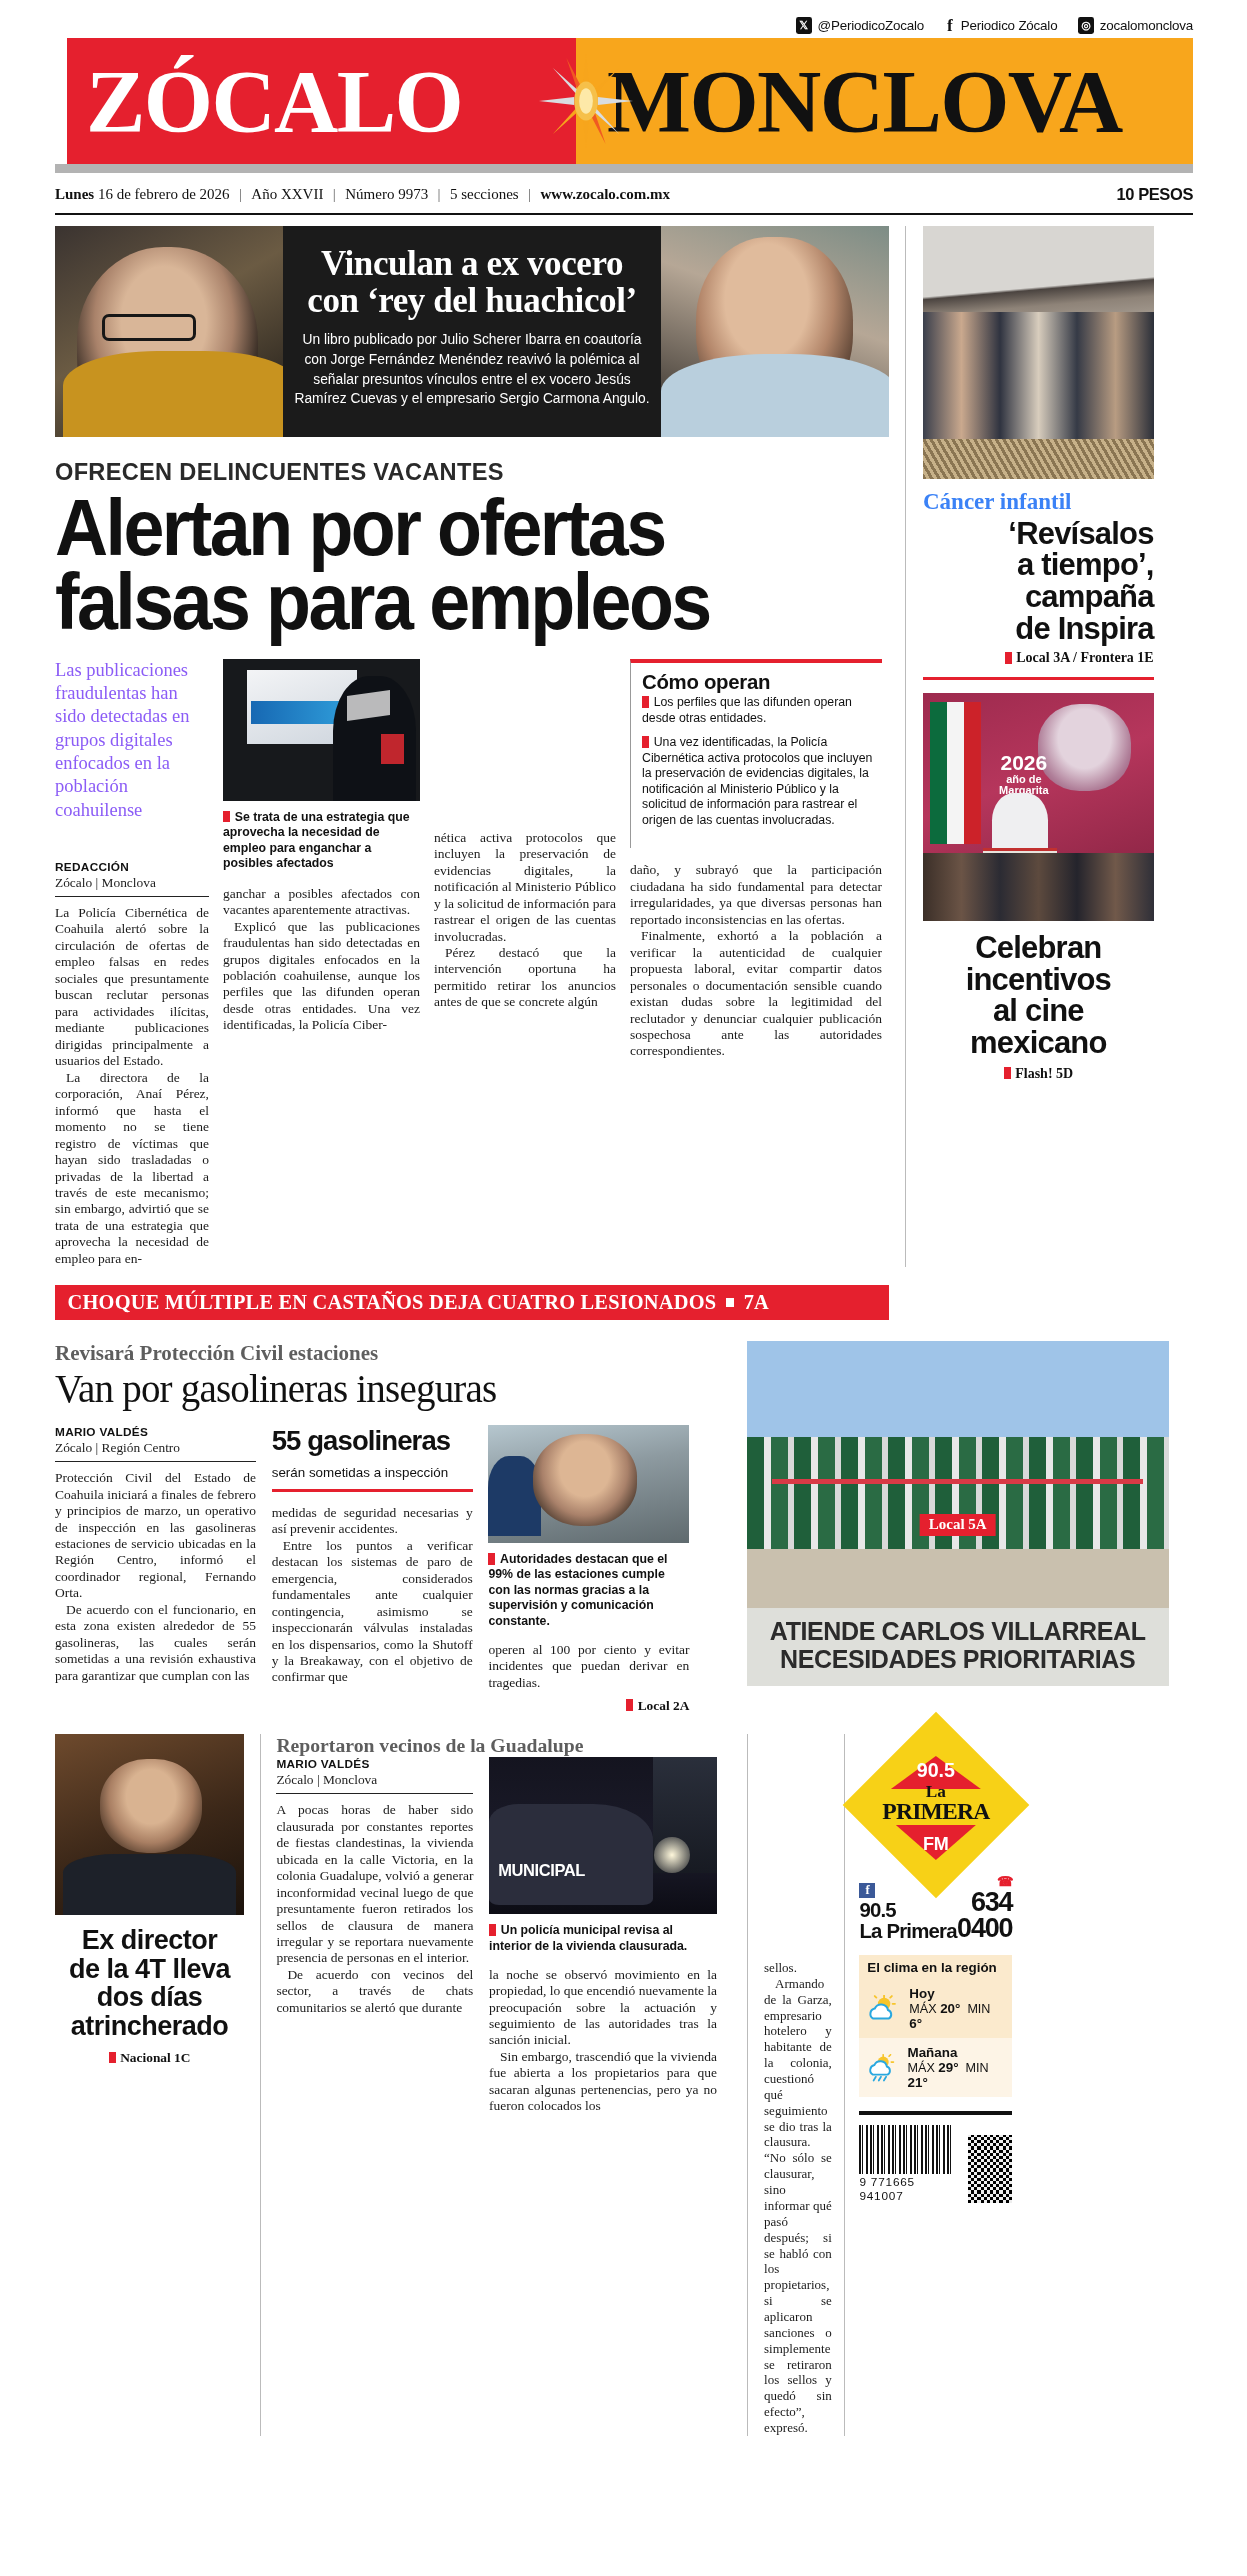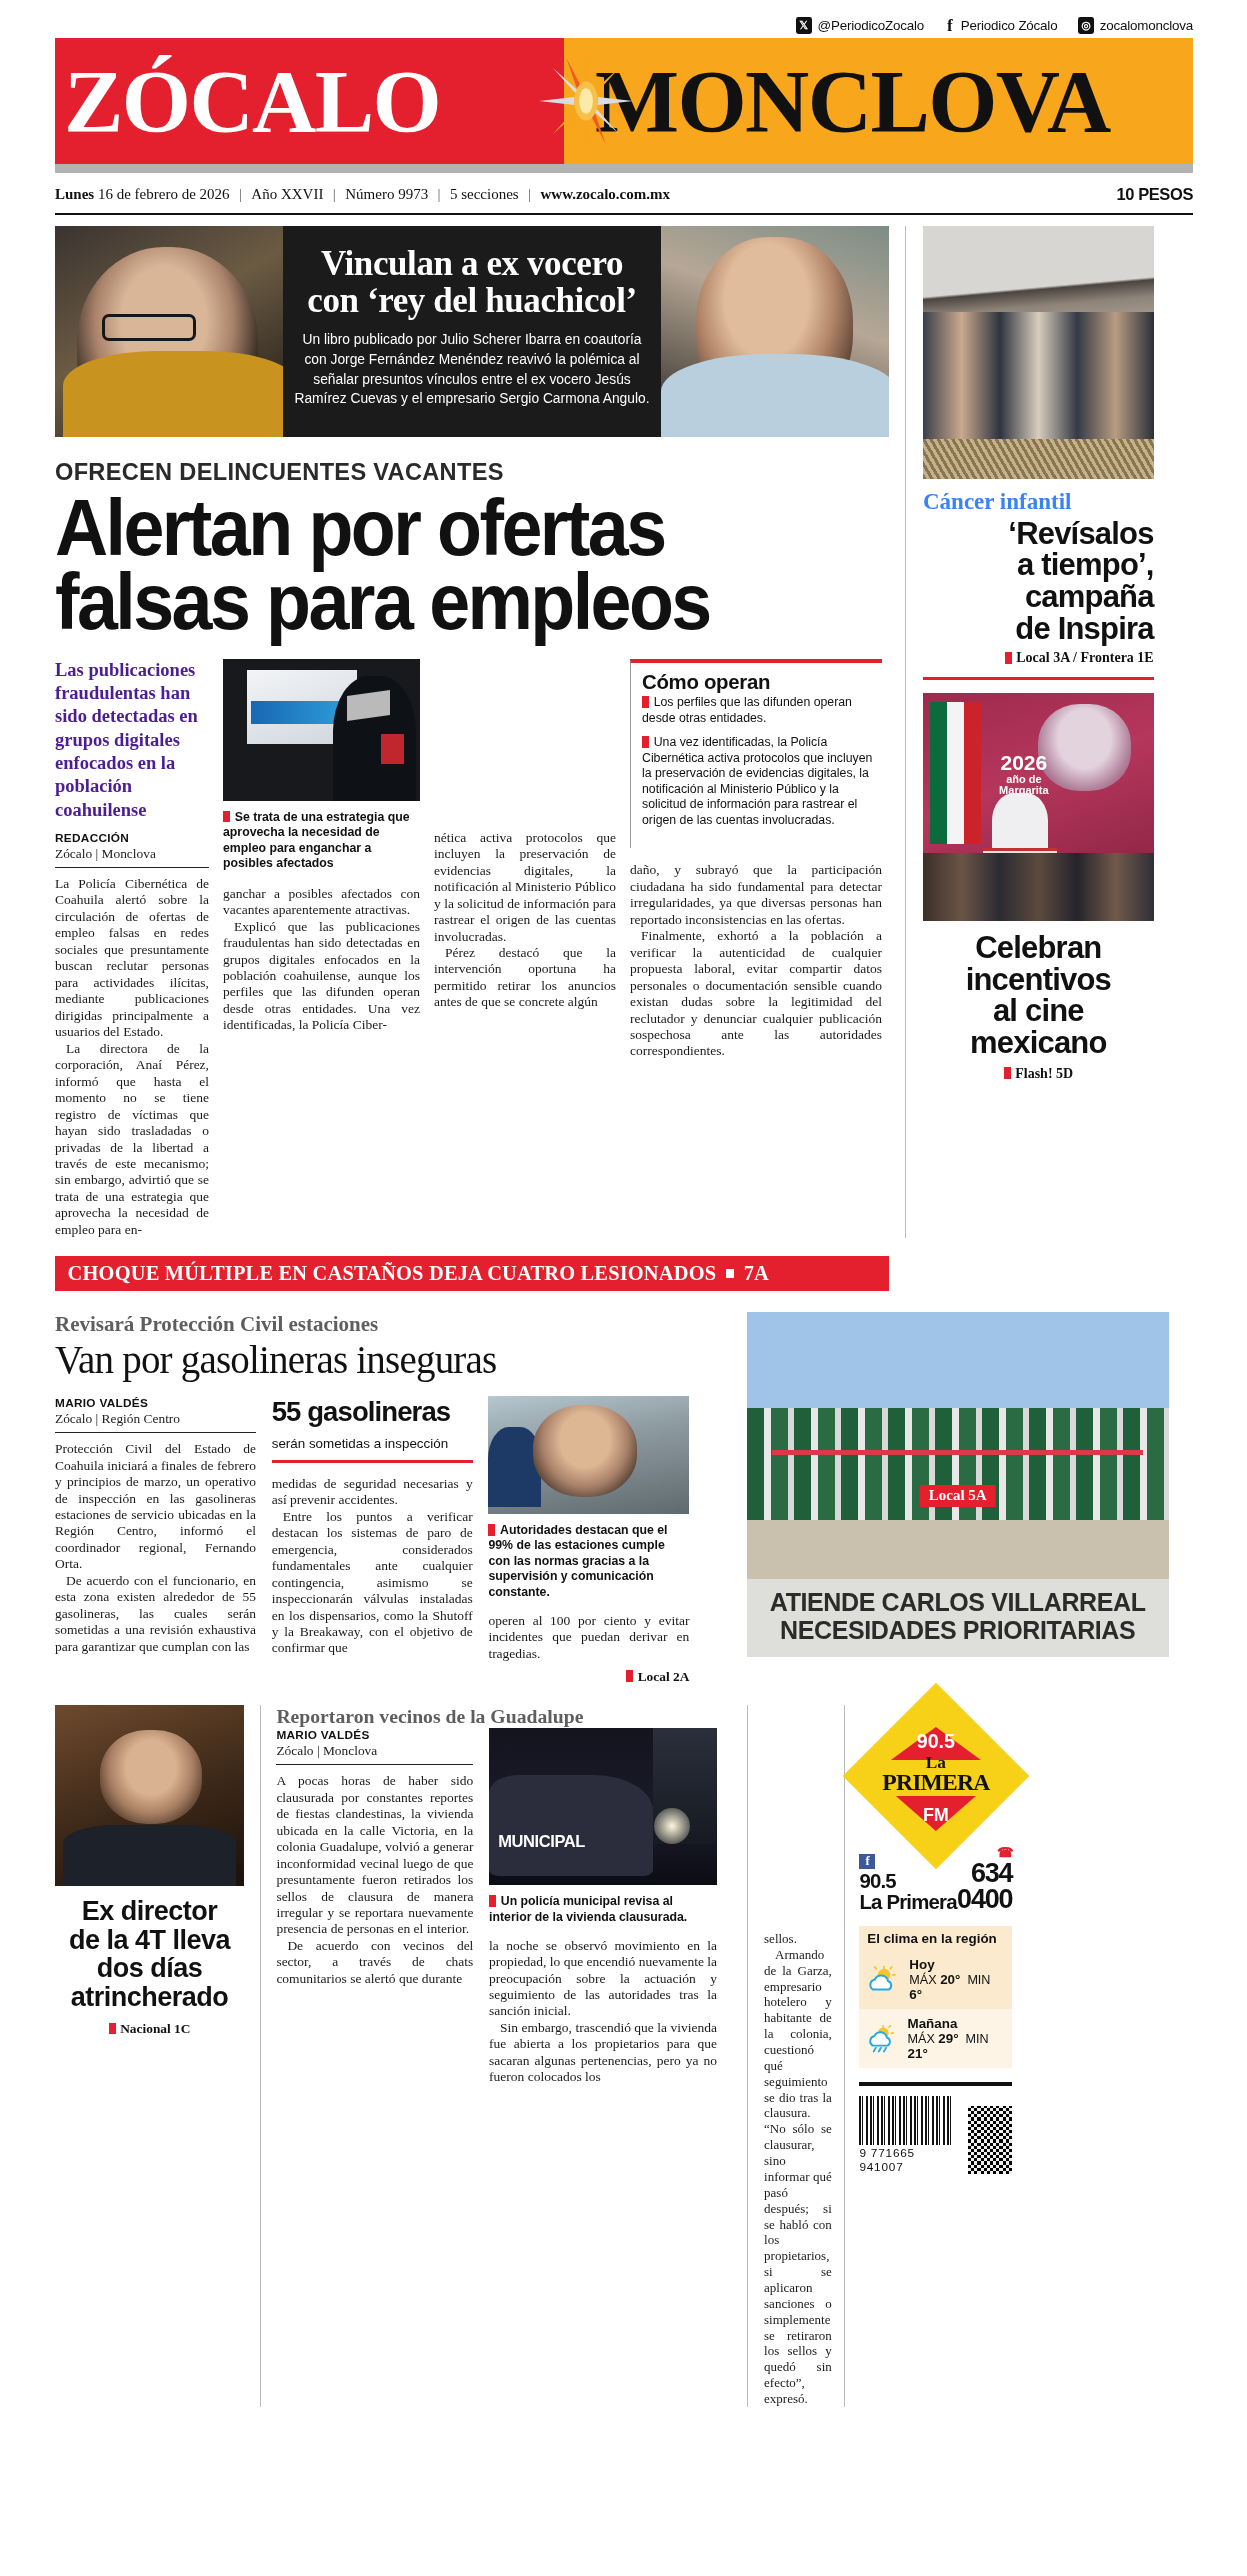--- a/index.html
+++ b/index.html
@@ -26,21 +26,21 @@
     align-items:center; justify-content:center; border-radius:2.4px;
   }
   .soc .glyph.fb { background:transparent; color:#111; font-size:17.3px; width:11px;
     font-family:"Liberation Serif", serif; }
   .soc .label { font-size:13.4px; letter-spacing:-0.2px; }
 
   
   .masthead { display:flex; height:126px; position:relative; }
   .mast-left {
     flex:0 0 509px; background:#e5202e; display:flex;
-    align-items:center; justify-content:flex-start; padding-left:9px;
+    align-items:center; justify-content:flex-start; padding-left:19px;margin-left:12px;
   }
   .mast-right {
     flex:1; background:#f8a61c; display:flex;
     align-items:center; justify-content:flex-start; padding-left:31px;
   }
   .mast-word {
     font-family:"Liberation Serif", serif; font-weight:bold;
     font-size:89px; line-height:1; letter-spacing:-1.6px;
   }
   .mast-word.zocalo { color:#fff; }
@@ -113,21 +113,21 @@
   .bighead div { white-space:nowrap; transform:scaleX(0.92); transform-origin:left; }
 
   
   .storygrid { display:flex; gap:14px; }
   .sg-col1 { width:154px; }
   .sg-col2 { width:197px; }
   .sg-col3 { width:182px; }
   .sg-col4 { width:252px; }
   .lede {
     font-family:"Liberation Serif", serif; font-size:18.5px; line-height:1.26;
-    color:#4c1d95; margin-bottom:9px;font-weight:bold;
+    color:#8b5cf6; margin-bottom:38px;
   }
   .byline { font-family:"Liberation Sans", sans-serif; font-weight:bold;
     font-size:11.8px; letter-spacing:0.3px; }
   .byline-sub { font-family:"Liberation Serif", serif; font-size:13.4px; color:#222;
     margin-top:0.8px; padding-bottom:5.5px; border-bottom:0.8px solid #222; margin-bottom:7.9px; }
   .bodytext { font-family:"Liberation Serif", serif; font-size:13.5px;
     line-height:1.22; text-align:justify; color:#1a1a1a; }
   .bodytext p { text-indent:11px; }
   .bodytext p:first-child { text-indent:0; }
 

